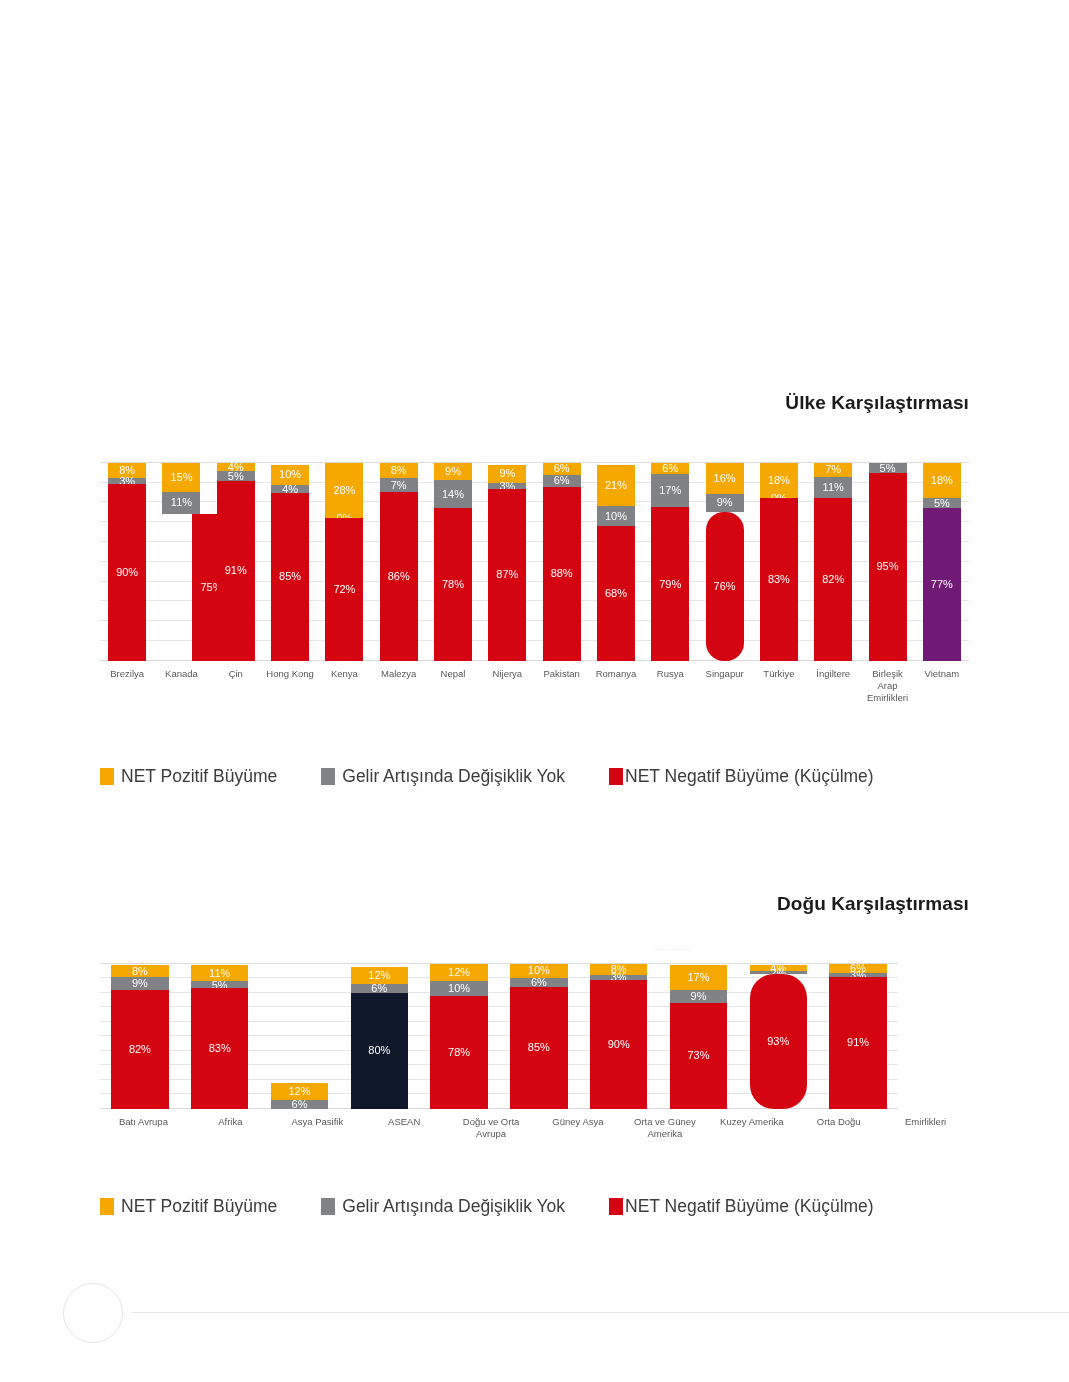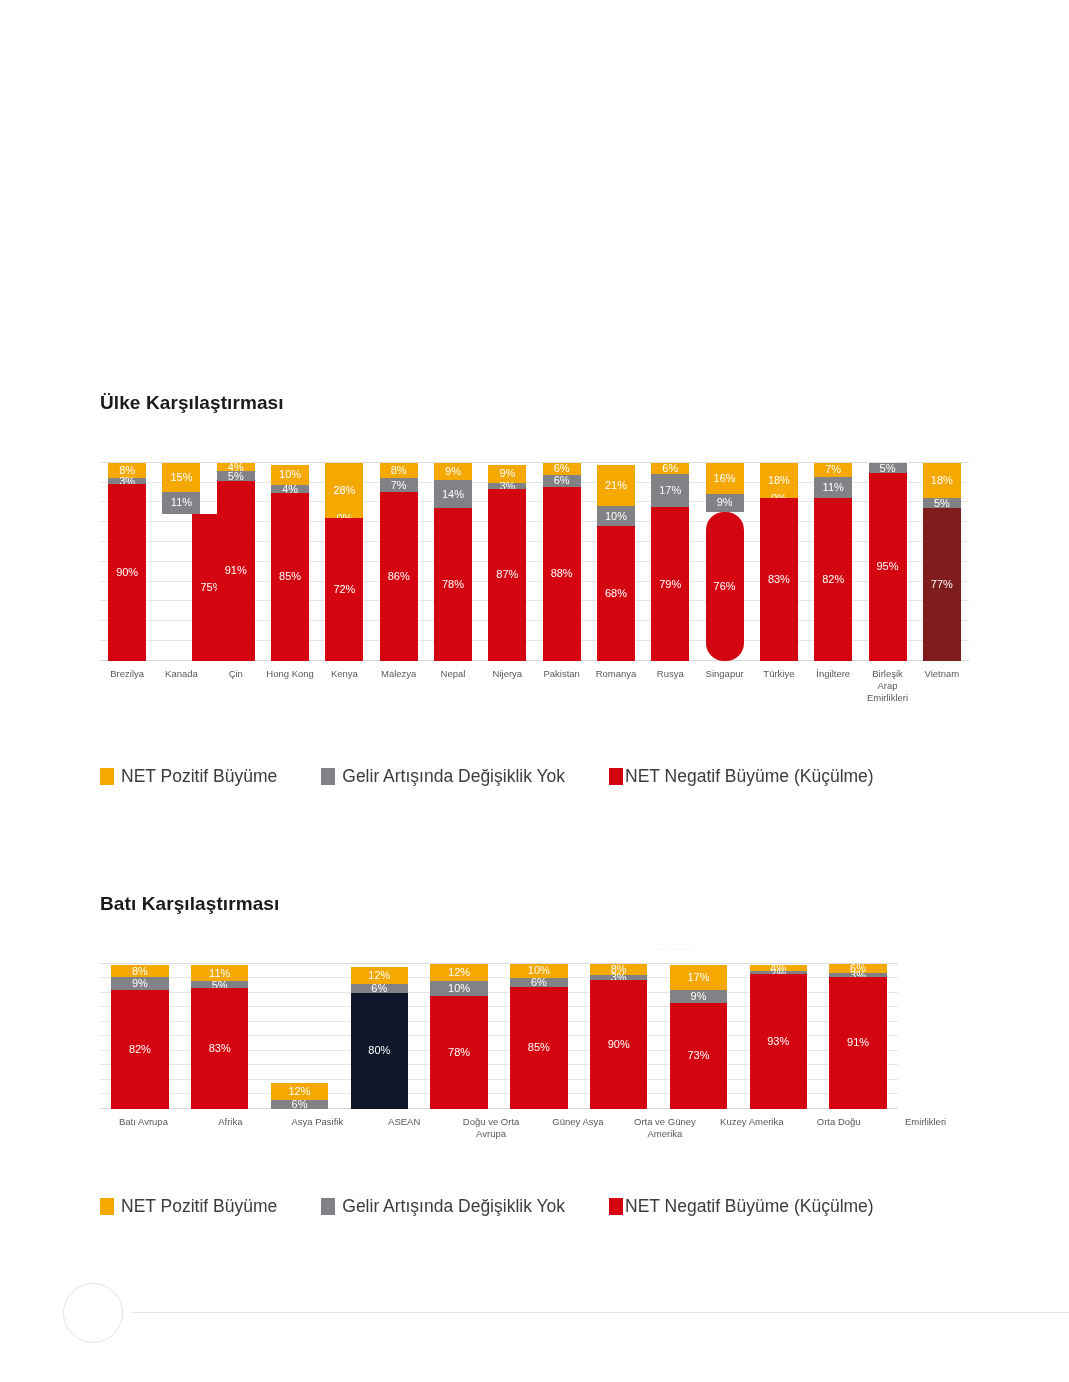--- a/index.html
+++ b/index.html
@@ -32,20 +32,21 @@
   #section-countries { top: 392px; }
   #section-regions   { top: 893px; }
 
   .section-title {
     font-size: 19px;
     font-weight: bold;
     letter-spacing: .1px;
     color: #1b1b1b;
     margin: 0 0 48px 0;
     line-height: 1.2;
+    text-align: right;
   }
 
   
   .chart {
     position: relative;
     box-sizing: border-box;
   }
   #chart-countries { width: 869px; height: 198px; }
   #chart-regions   { width: 798px; height: 145px; }
 
@@ -414,21 +415,21 @@
             </div>
           </div>
           <div class="bar-slot">
             <div class="bar">
               <div class="seg seg-pos" style="height: 18%; background: rgb(245, 168, 0);">
                 <span class="seg-label">18%</span>
               </div>
               <div class="seg seg-neu" style="height: 5%; background: rgb(128, 130, 133);">
                 <span class="seg-label" style="top: 50%; transform: translateY(-50%);">5%</span>
               </div>
-              <div class="seg seg-neg" style="height: 77%; background: #7f1d1d;">
+              <div class="seg seg-neg" style="height: 77%; background: #701a75;">
                 <span class="seg-label">77%</span>
               </div>
             </div>
           </div>
         </div>
     </div>
 
     <div class="xaxis" id="chart-countries-xaxis">
         <div class="xtick">Brezilya</div>
         <div class="xtick">Kanada</div>
@@ -459,21 +460,21 @@
       </div>
       <div class="legend-item tight">
         <span class="swatch sw-neg"></span>
         <span>NET Negatif Büyüme (Küçülme)</span>
       </div>
     </div>
   </div>
 
   <div class="section" id="section-regions">
 
-    <h2 class="section-title">Batı Karşılaştırması</h2>
+    <h2 class="section-title">Doğu Karşılaştırması</h2>
 
     <div class="chart" id="chart-regions">
       <div class="gridlines" id="grid-regions">
           <div class="gridline axis-base" style="bottom: 0%;"></div>
           <div class="gridline" style="bottom: 10%;"></div>
           <div class="gridline" style="bottom: 20%;"></div>
           <div class="gridline" style="bottom: 30%;"></div>
           <div class="gridline" style="bottom: 40%;"></div>
           <div class="gridline" style="bottom: 50%;"></div>
           <div class="gridline" style="bottom: 60%;"></div>
@@ -585,21 +586,21 @@
             </div>
           </div>
           <div class="bar-slot">
             <div class="bar">
               <div class="seg seg-pos" style="height: 4%; background: rgb(245, 168, 0);">
                 <span class="seg-label" style="top: 50%; transform: translateY(-50%);">4%</span>
               </div>
               <div class="seg seg-neu" style="height: 2%; background: rgb(128, 130, 133);">
                 <span class="seg-label" style="top: 50%; transform: translateY(-50%);">2%</span>
               </div>
-              <div class="seg seg-neg" style="height: 93%; background: rgb(212, 5, 17);">
+              <div class="seg seg-neg" style="height: 93%; background: rgb(212, 5, 17); border-radius: 24px;">
                 <span class="seg-label">93%</span>
               </div>
             </div>
           </div>
           <div class="bar-slot">
             <div class="bar">
               <div class="seg seg-pos" style="height: 6%; background: rgb(245, 168, 0);">
                 <span class="seg-label">6%</span>
               </div>
               <div class="seg seg-neu" style="height: 3%; background: rgb(128, 130, 133);">

